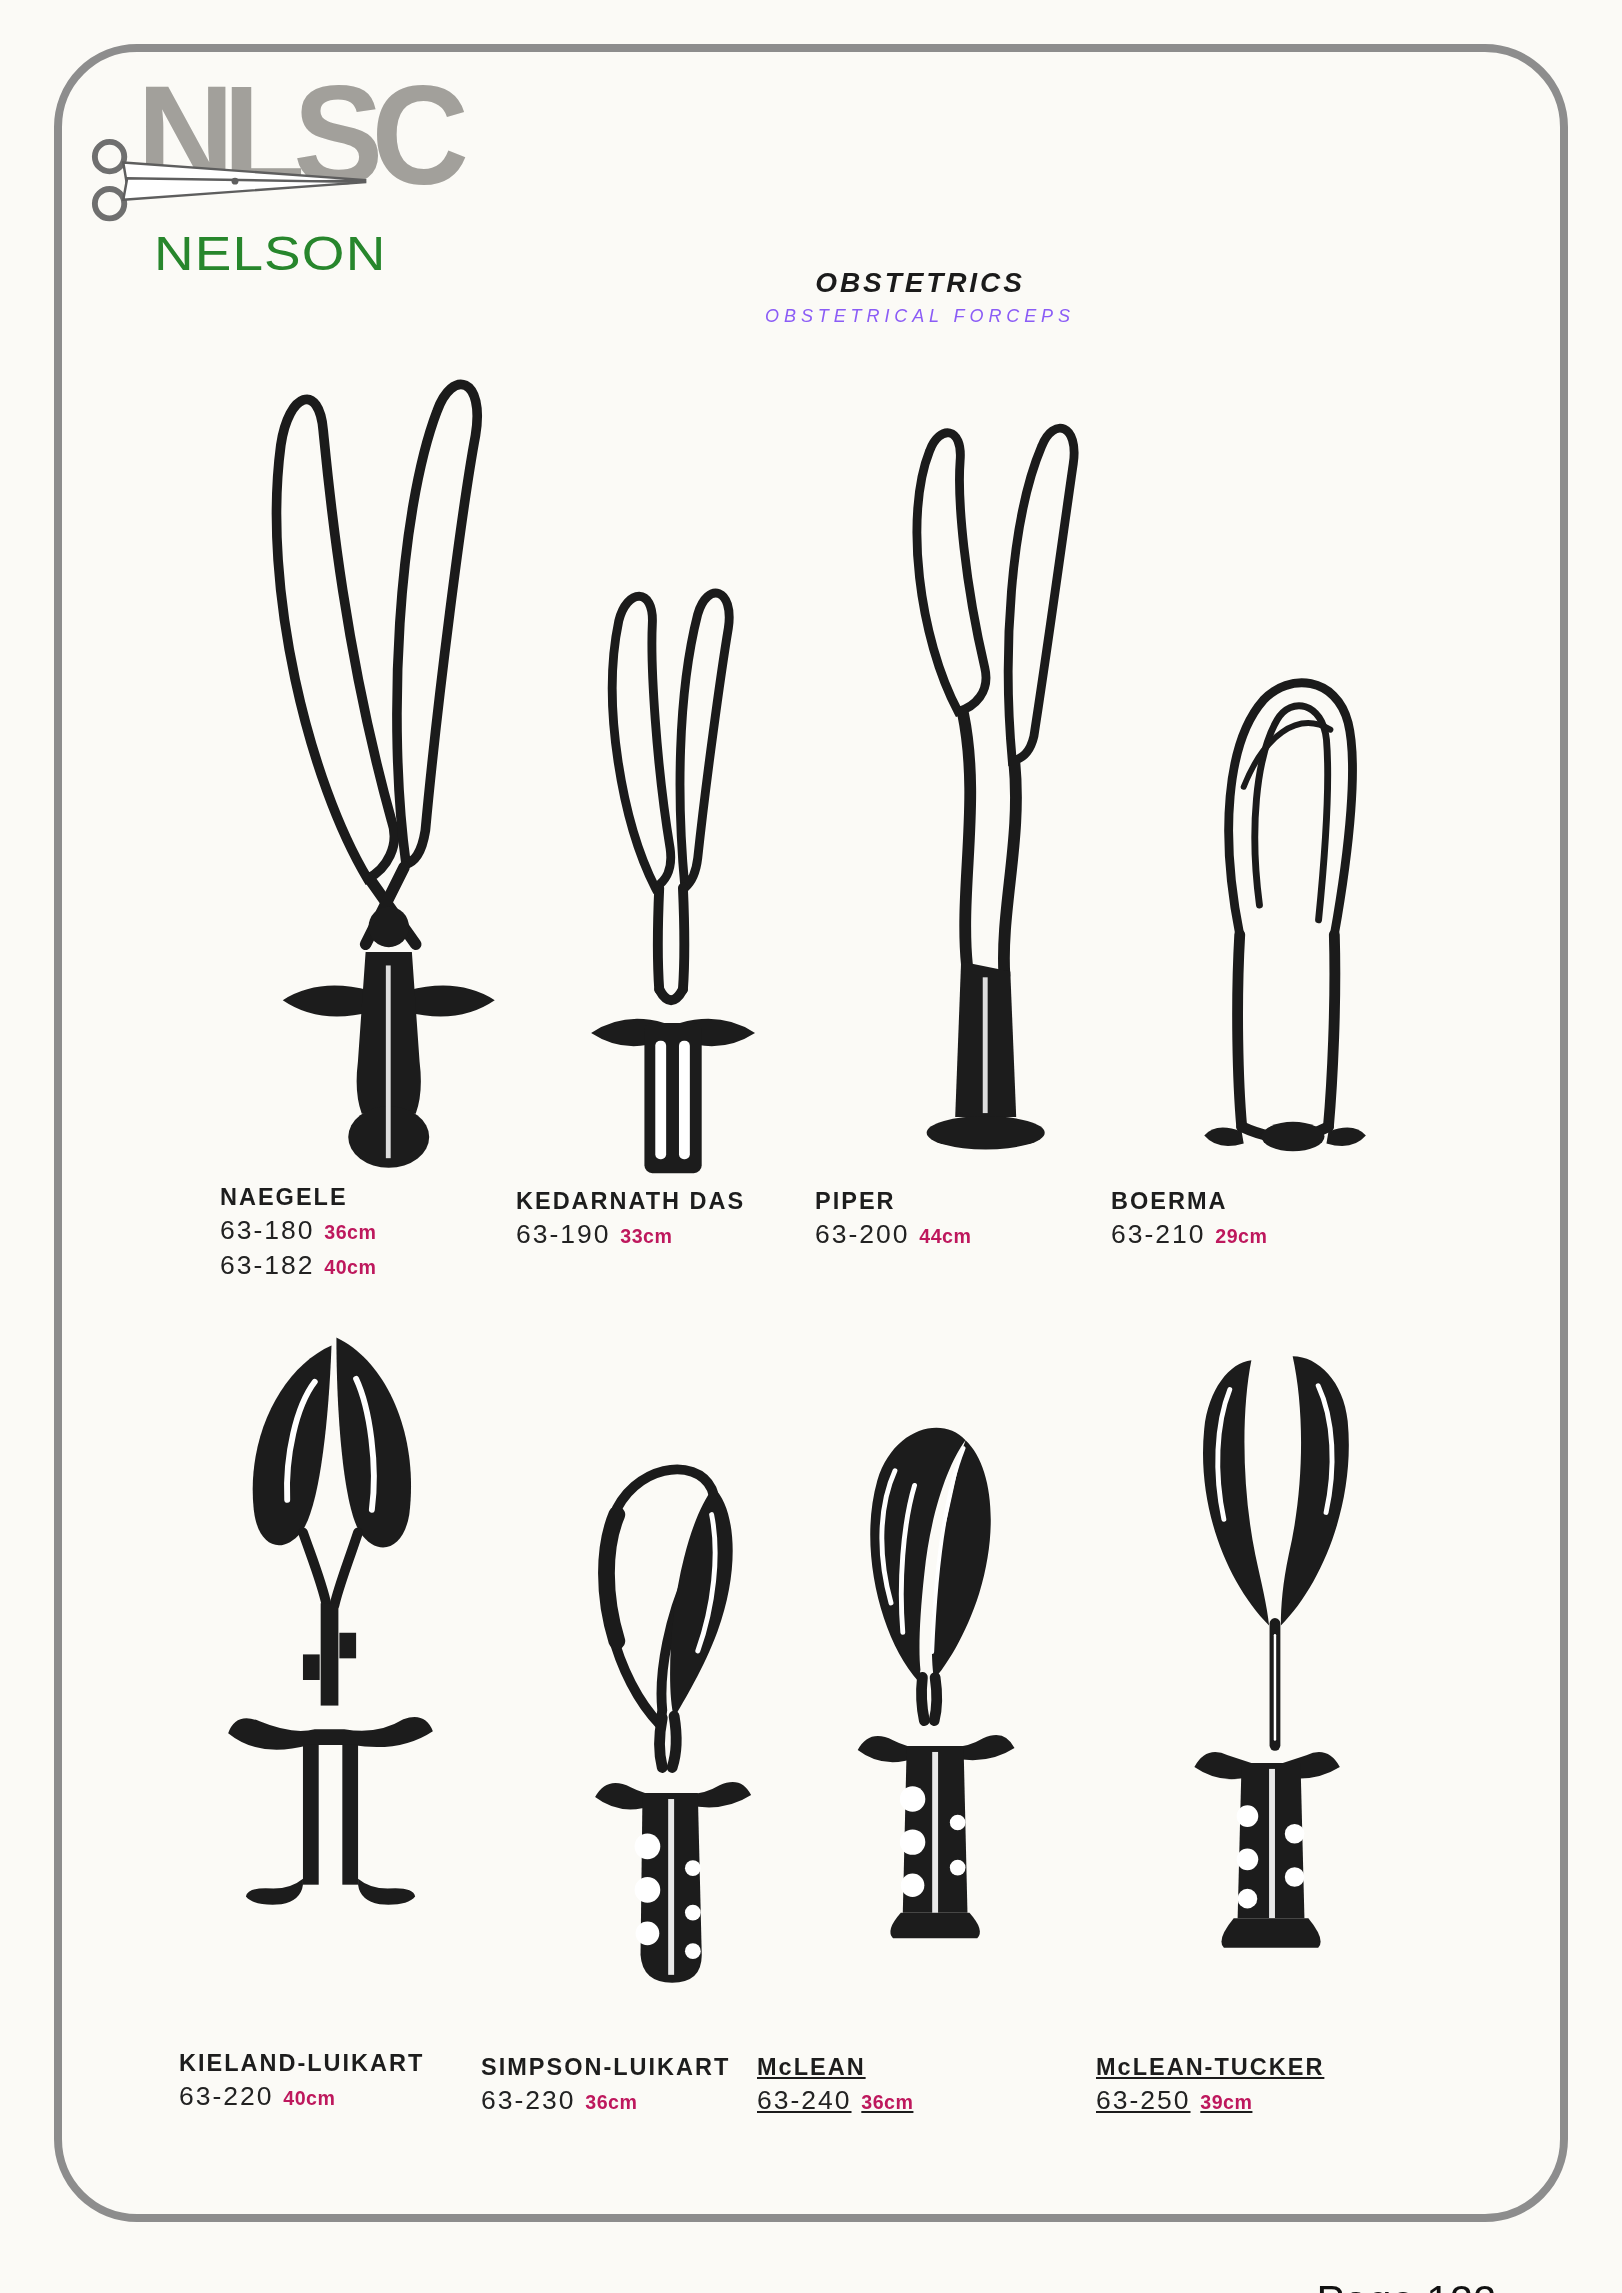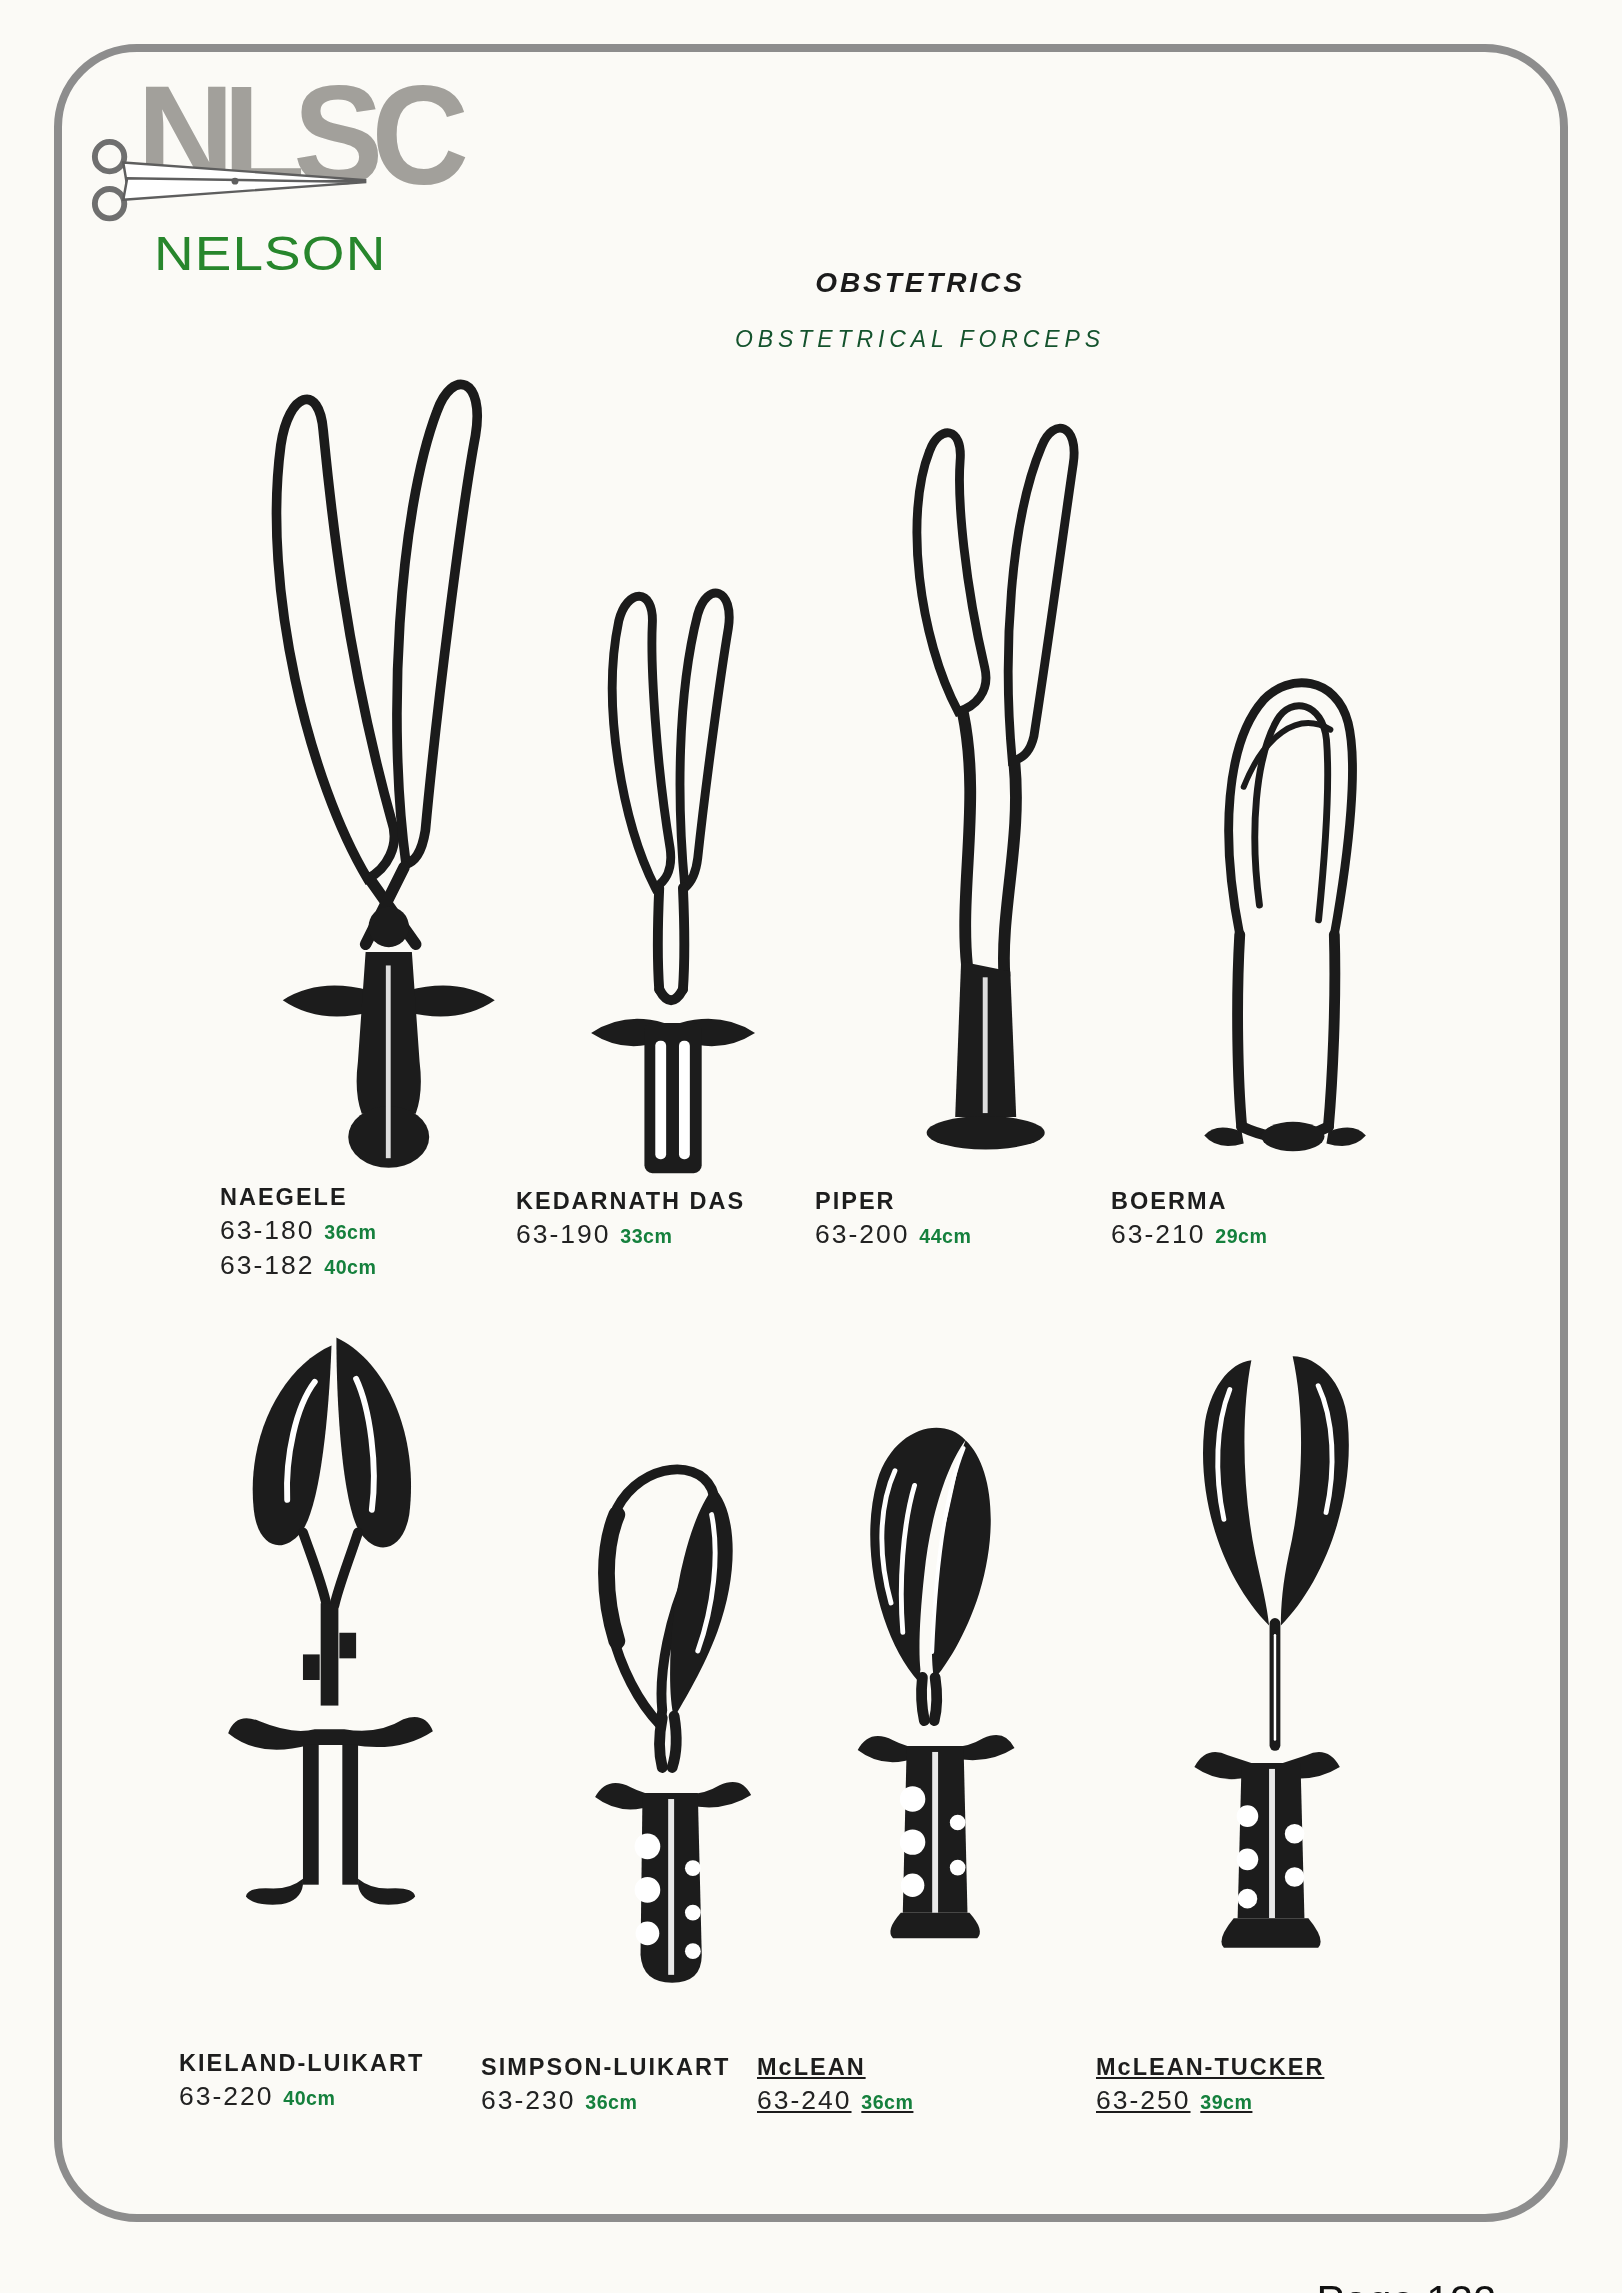--- a/index.html
+++ b/index.html
@@ -24,27 +24,27 @@
   .logo-scissors{position:absolute;left:-4.9px;top:57px;width:294px;height:113px;}
   .logo-nelson{
     position:absolute;left:61px;top:155px;
     font-size:49px;font-weight:400;color:#27862c;
     letter-spacing:1px;transform:scaleX(1.12);transform-origin:left center;
     line-height:1;
   }
   
   .hdr{position:absolute;left:616px;top:267px;width:608px;text-align:center;font-style:italic;}
   .hdr-title{font-size:28px;font-weight:700;letter-spacing:2.9px;color:#1b1b1b;}
-  .hdr-sub{margin-top:27px;font-size:23px;font-weight:400;letter-spacing:4.9px;color:#14532d;}
+  .hdr-sub{margin-top:7px;font-size:18px;font-weight:400;letter-spacing:4.9px;color:#8b5cf6;}
   
   .illus{position:absolute;}
   .plabel{position:absolute;width:353px;text-align:left;}
   .pname{font-size:23.5px;font-weight:700;letter-spacing:2px;color:#1d1d1d;}
   .pcode{font-size:26.5px;font-weight:400;letter-spacing:2px;color:#222;margin-top:3.9px;}
-  .psize{font-size:19.6px;font-weight:700;letter-spacing:0.5px;color:#15803d;margin-left:9.8px;}
+  .psize{font-size:19.6px;font-weight:700;letter-spacing:0.5px;color:#be185d;margin-left:9.8px;}
   
   .i0{left:223px;top:292px;width:318px;height:894px;}
   .i1{left:561px;top:547px;width:233px;height:637px;}
   .i2{left:864px;top:387px;width:267px;height:792px;}
   .i3{left:1178px;top:639px;width:223px;height:537px;}
   .i4{left:198px;top:1308px;width:267px;height:743px;}
   .i5{left:551px;top:1404px;width:263px;height:637px;}
   .i6{left:815px;top:1358px;width:253px;height:686px;}
   .i7{left:1125px;top:1311px;width:296px;height:737px;}
   

